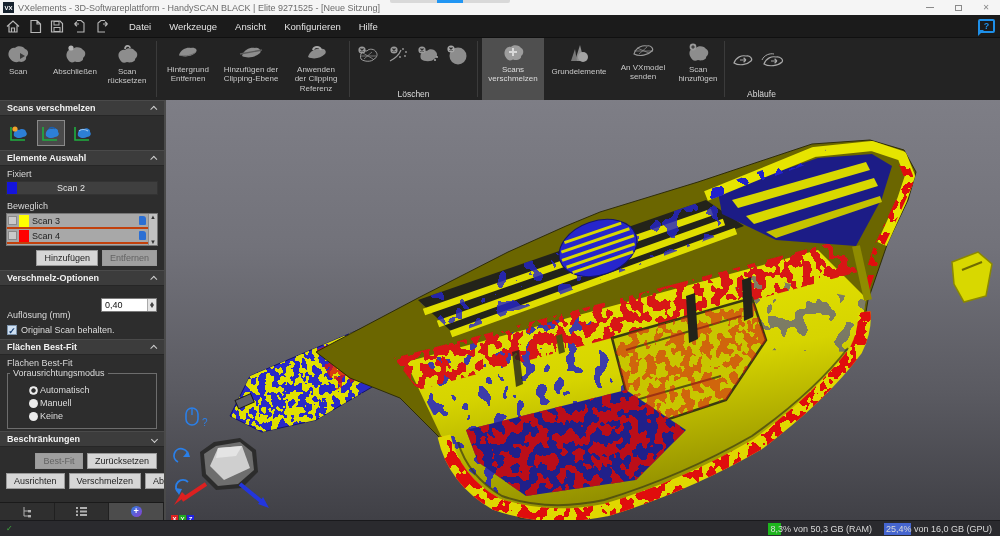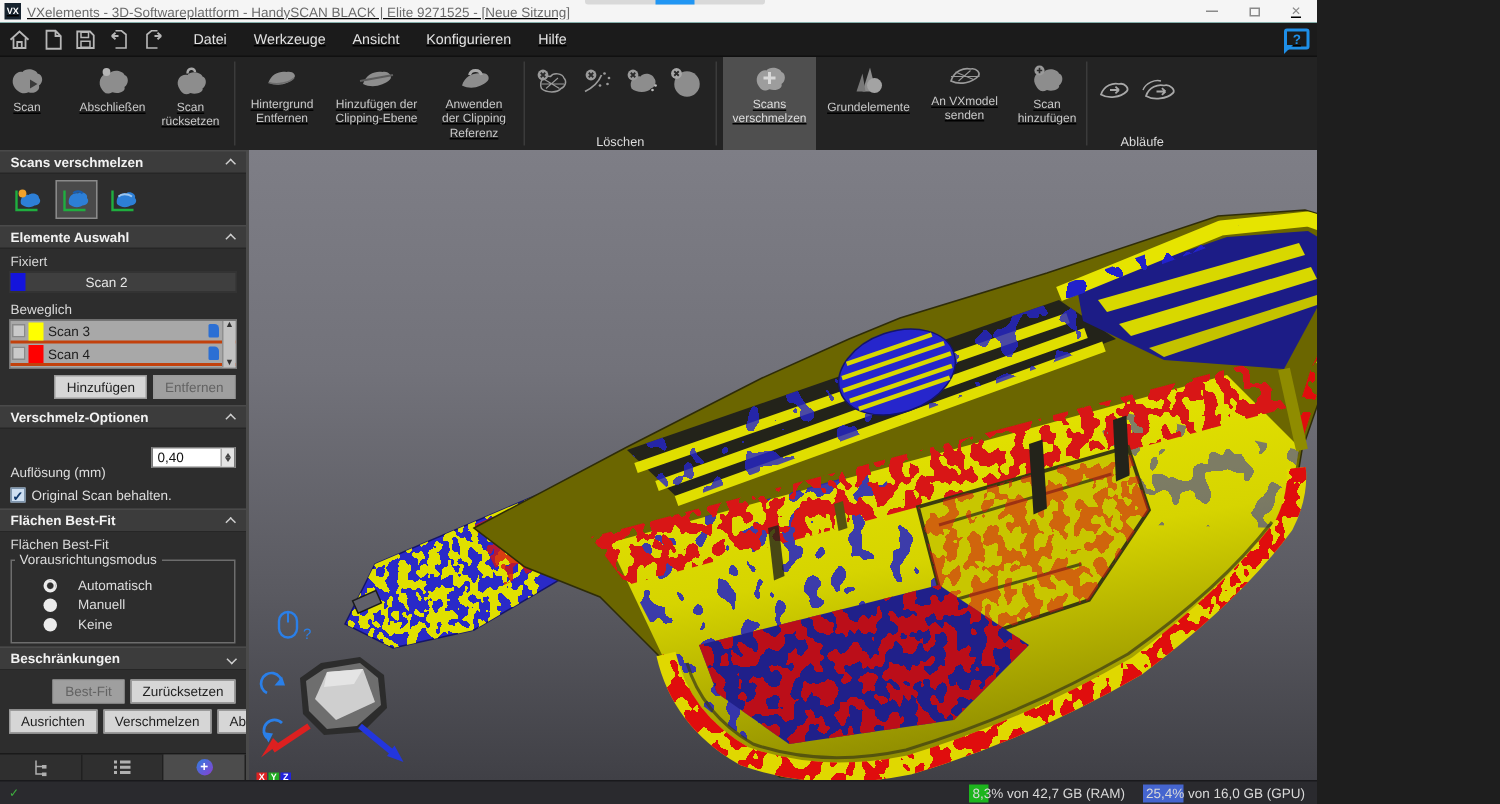--- a/index.html
+++ b/index.html
@@ -1,18 +1,18 @@
 <!DOCTYPE html>
 <html><head>
 <meta charset="utf-8">
 <style>
   * { margin:0; padding:0; box-sizing:border-box; }
   html,body { width:1000px; height:536px; }
   body { font-family:"Liberation Sans", sans-serif; background:#1e1e1e; overflow:hidden; }
-  #app { position:relative; width:878px; height:536px; background:#14b8a6; overflow:hidden;text-decoration:underline; }
+  #app { position:relative; width:1000px; height:536px; background:#a21caf; overflow:hidden; }
 
   
   .titlebar { position:relative; height:15px; background:#f5f5f5; display:flex; align-items:center; font-size:9px; color:#6b6b6b; }
   .vx-icon { width:11px; height:11px; background:#16222e; color:#fff; font-size:6px; font-weight:bold; display:flex; align-items:center; justify-content:center; margin:0 4px 0 3px; flex:0 0 auto; }
   .tb-title { white-space:nowrap; overflow:hidden; }
   .accent-strip { position:absolute; left:390px; top:0; width:120px; height:3px; background:#d9d9d9; border-radius:0 0 2px 2px; }
   .accent-strip .seg { position:absolute; left:47px; top:0; width:26px; height:3px; background:#2196f3; }
   .win-controls { margin-left:auto; display:flex; height:100%; }
   .win-btn { width:28px; display:flex; align-items:center; justify-content:center; color:#8a8a8a; }
   .glyph-min { width:8px; height:1px; background:#8a8a8a; }
@@ -64,21 +64,21 @@
   .opt-row .ol { flex:1;margin-top:20px; }
   .spin { position:relative; width:56px; height:14px; background:#ffffff; border:1px solid #7a7a7a; color:#111; font-size:9px; padding:1px 11px 0 3px; }
   .spin .arrows { position:absolute; right:0; top:0; bottom:0; width:9px; background:#e4e4e4; border-left:1px solid #aaa; display:flex; flex-direction:column; align-items:center; justify-content:space-around; }
   .spin .arrows i { width:0; height:0; border:2.5px solid transparent; }
   .spin .arrows .up { border-bottom:3px solid #444; margin-top:1px; }
   .spin .arrows .dn { border-top:3px solid #444; margin-bottom:1px; }
   .chk-row { display:flex; align-items:center; margin:3px 7px 4px; gap:4px; }
   .checkbox { width:10px; height:10px; background:#cfe0f2; border:1px solid #7e95ad; color:#123a6d; font-size:9px; line-height:10px; text-align:center; font-weight:bold; }
   .group-box { border:1px solid #6d6d6d; margin:4px 7px 2px; padding:0 5px 4px; }
   .group-title { display:inline-block; transform:translateY(-6px); background:#2d2d2d; padding:0 3px; margin-left:-3px; }
-  .radio-row { display:flex; align-items:center; gap:14px; margin:1px 0 3px;padding-left:16px; }
+  .radio-row { display:flex; align-items:center; gap:2px; margin:1px 0 3px;padding-left:16px; }
   .radio { width:9px; height:9px; border-radius:50%; background:#ebebeb; flex:0 0 auto; }
   .radio.sel { background:radial-gradient(circle at 50% 50%, #2d2d2d 0 1.8px, #ebebeb 2.6px); border:1px solid #ebebeb; }
   .actions { margin-top:2px; }
   .bottom-tabs { margin-top:auto; height:18px; background:#2f2f2f; display:flex; border-top:1px solid #1a1a1a; }
   .btab { flex:1; display:flex; align-items:center; justify-content:center; border-right:1px solid #202020; }
   .btab.active { background:#4c4c4c; }
   .plus-orb { width:11px; height:11px; border-radius:50%; background:linear-gradient(135deg,#2f7fe0,#8a3fd0); color:#fff; font-size:9px; font-weight:bold; line-height:11px; text-align:center; }
 
   
   .viewport { position:absolute; left:166px; top:100px; right:0; bottom:16px;
@@ -572,21 +572,21 @@
     <span class="xyz-x">X</span>
     <span class="xyz-y">Y</span>
     <span class="xyz-z">Z</span>
   </div>
 
   <div class="statusbar">
     <span class="status-check">✓</span>
     <div class="meters">
       <div class="meter">
         <span class="fill green"></span>
-        <span class="mtext">8,3% von 42,7 GB (RAM)</span>
+        <span class="mtext">8,3% von 50,3 GB (RAM)</span>
       </div>
       <div class="meter">
         <span class="fill blue"></span>
         <span class="mtext">25,4% von 16,0 GB (GPU)</span>
       </div>
     </div>
   </div>
 
 </div>
 

